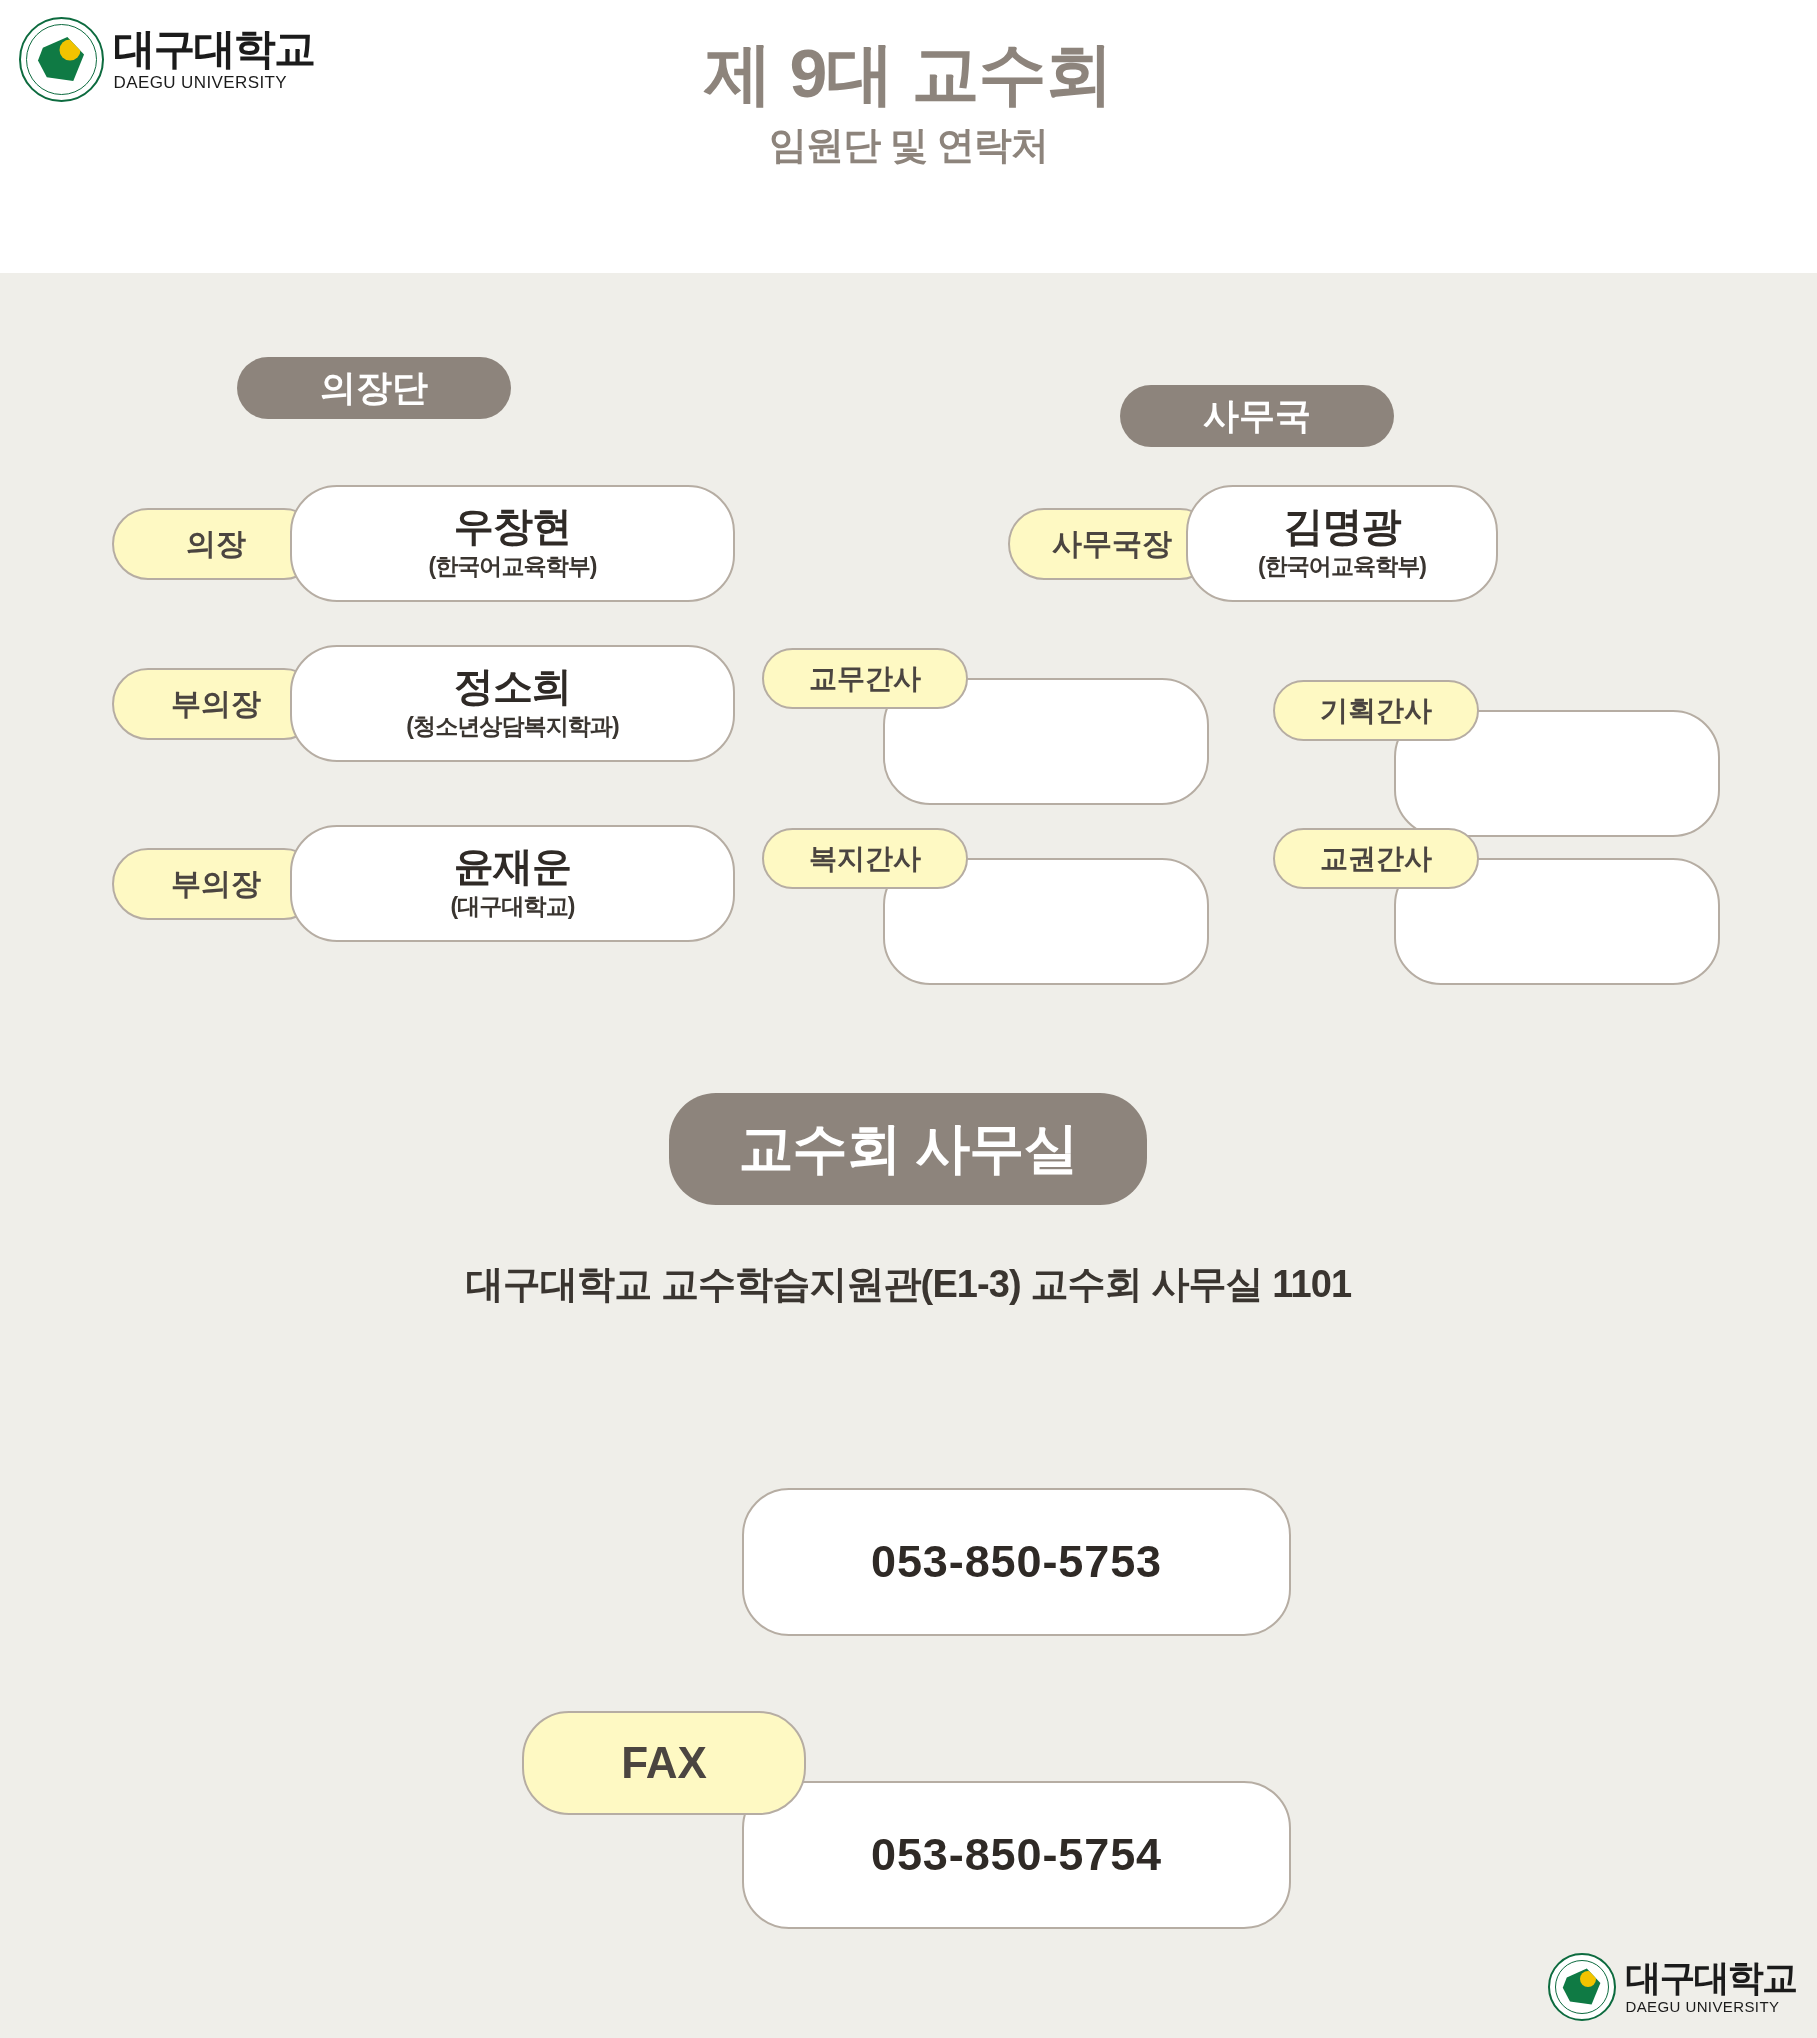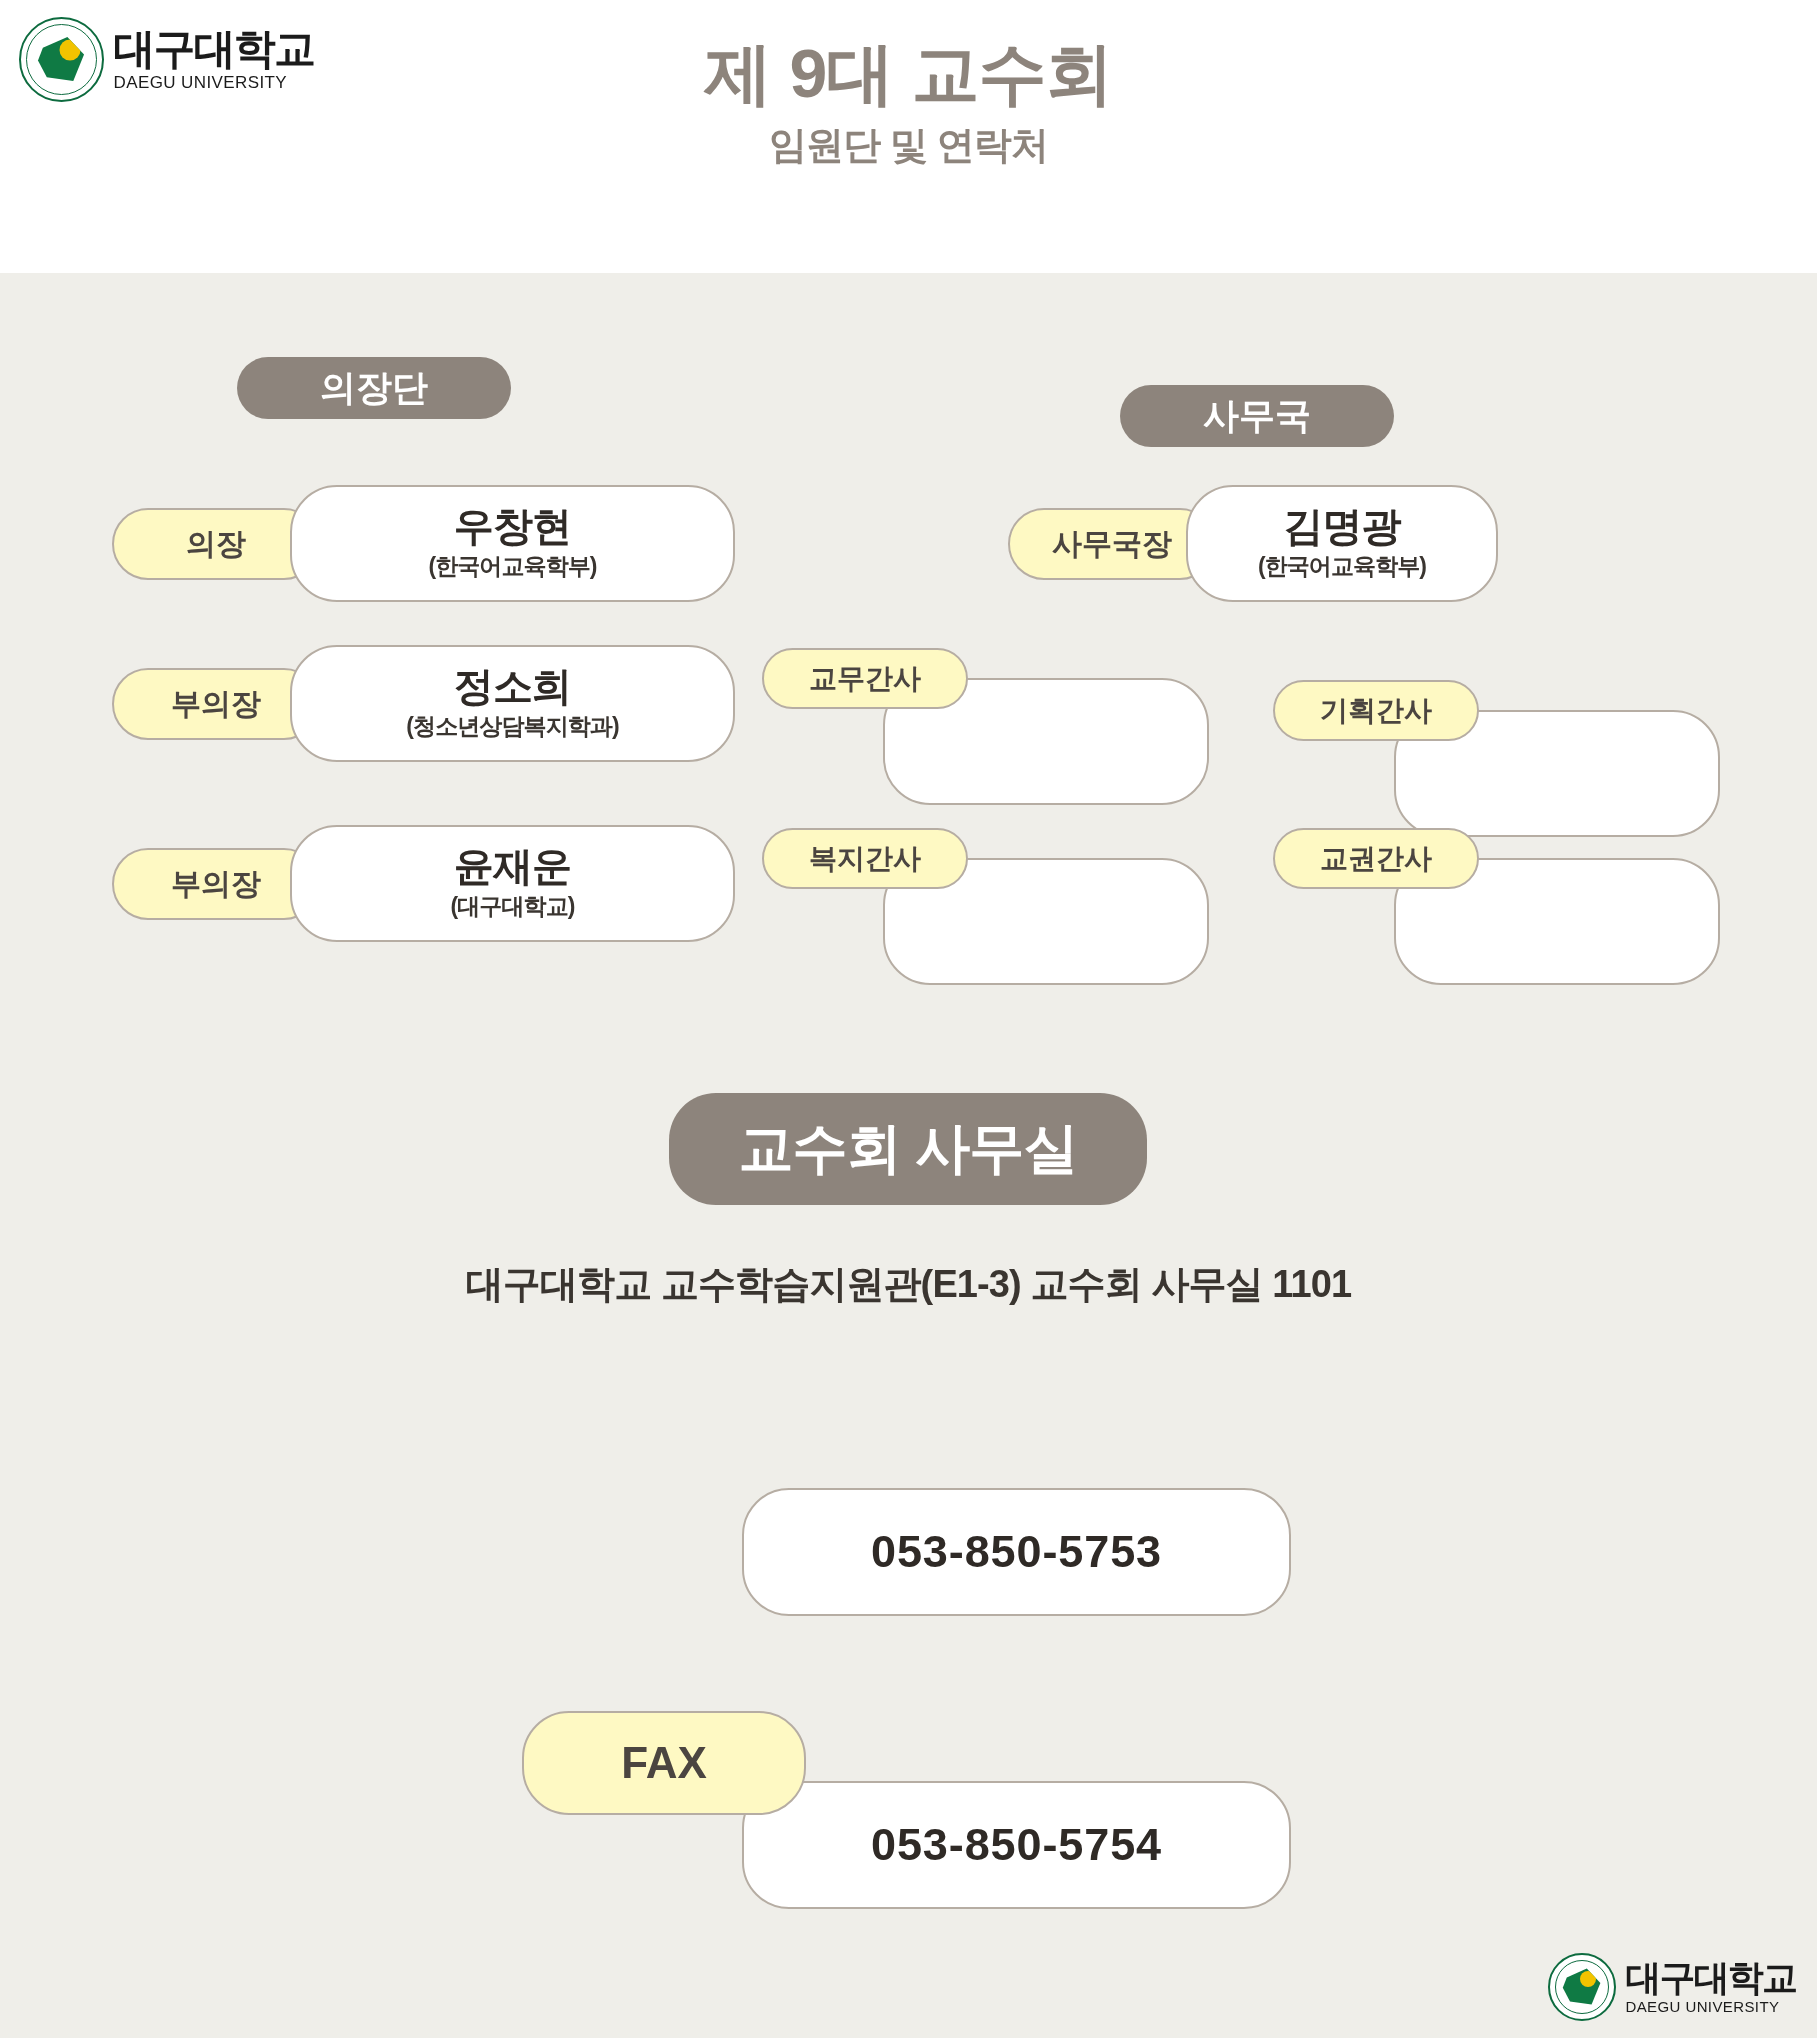--- a/index.html
+++ b/index.html
@@ -273,21 +273,21 @@
     width: 284px;
     height: 104px;
     font-size: 44px;
     z-index: 2;
   }
   .contact-row .pill-value {
     position: absolute;
     left: 220px;
     top: 70px;
     width: 549px;
-    height: 128px;
+    height: 148px;
     z-index: 1;
     font-size: 45px;
     font-weight: bold;
     letter-spacing: 0.9px;
   }
   #contact-phone { left: 522px; top: 1418px; }
   #contact-fax   { left: 522px; top: 1711px; }
 
   
   .logo-bottom {

